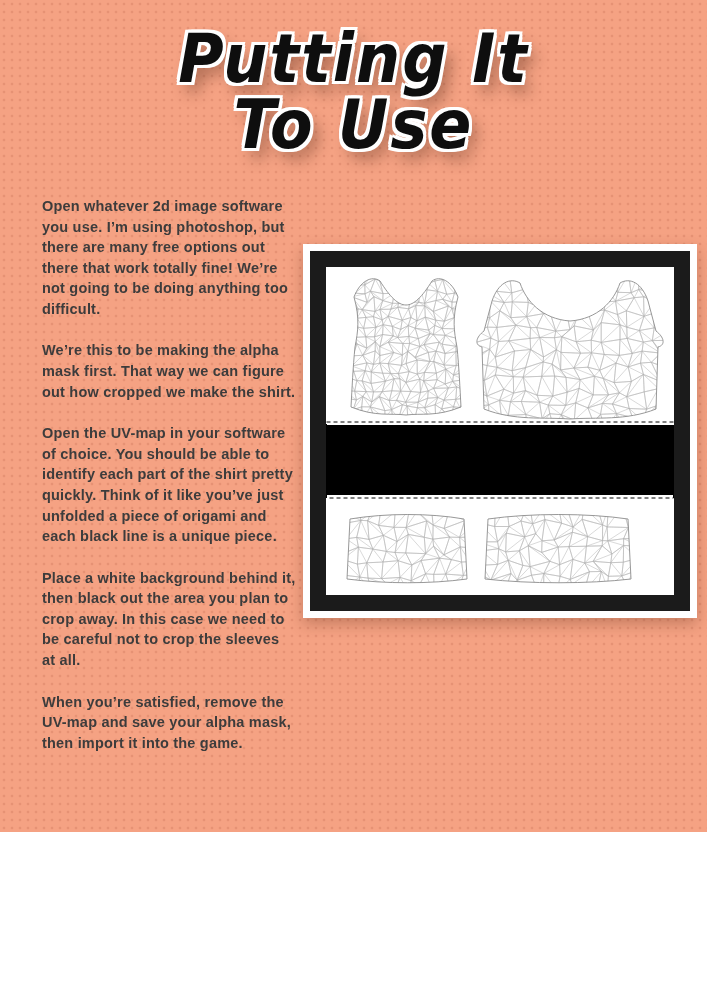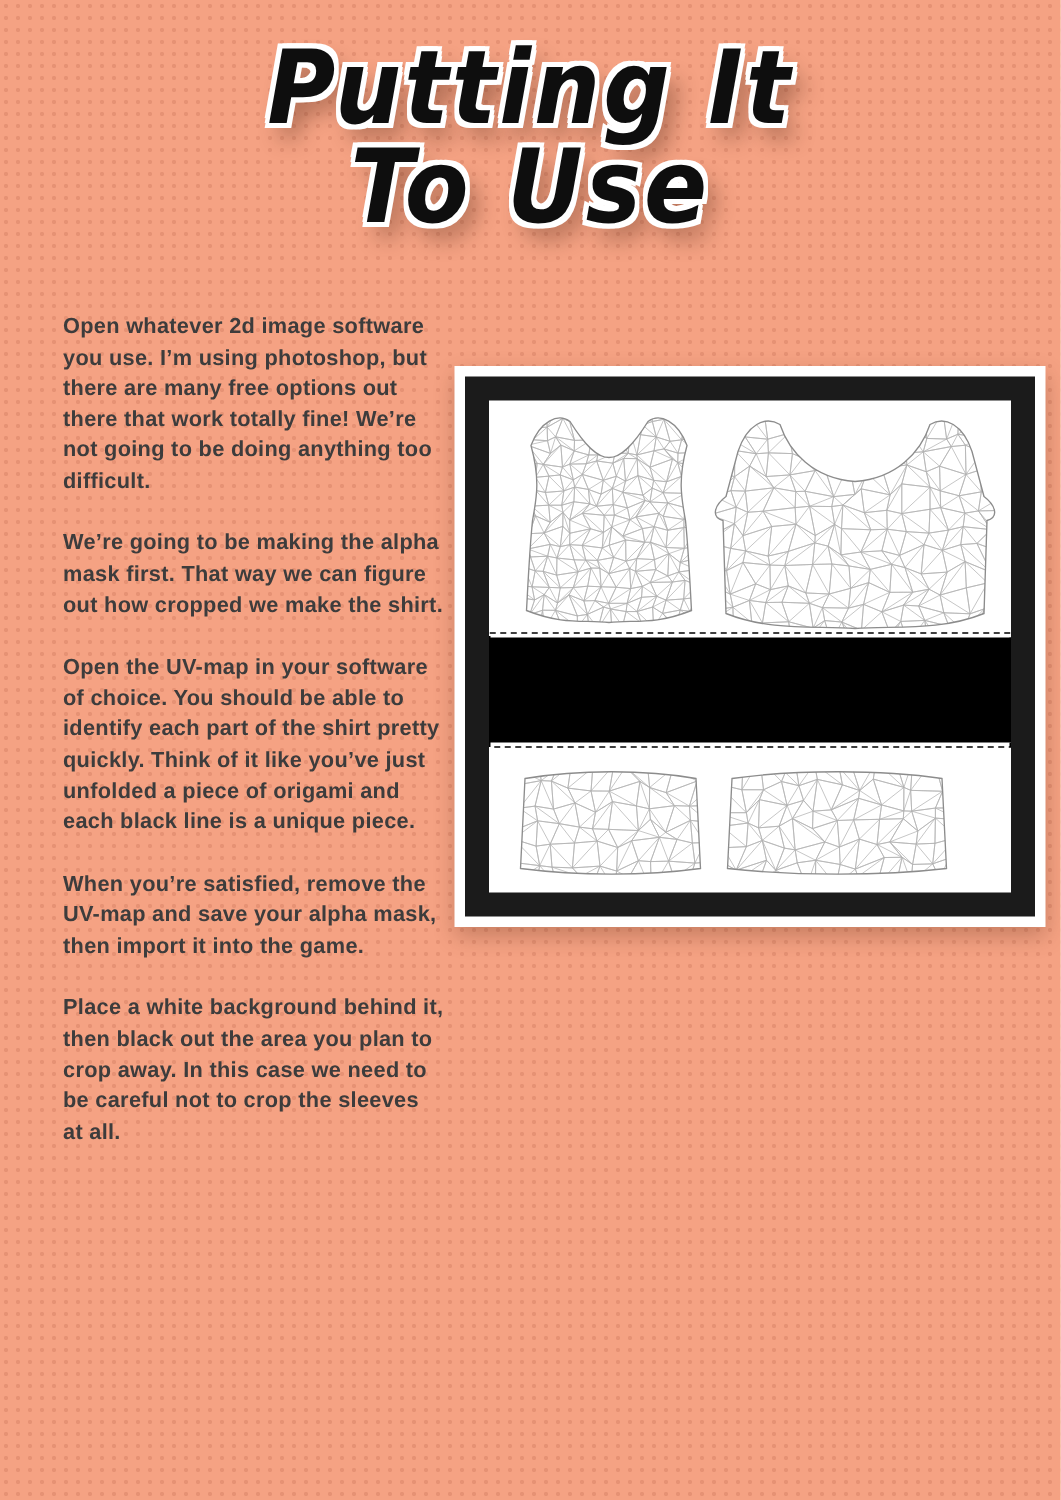--- a/index.html
+++ b/index.html
@@ -1,18 +1,18 @@
 <!DOCTYPE html>
 <html><head>
 <meta charset="utf-8">
 <style>
   html,body{margin:0;padding:0;}
   .page{
     position:relative;
-    width:707px;height:1000px;
+    width:707px;height:832px;
     overflow:hidden;
     background-color:#f5a283;
     background-image:radial-gradient(rgba(150,62,38,0.16) 1.1px, transparent 1.7px);
     background-size:8px 8px;
     font-family:"Liberation Sans", sans-serif;
   }
   .title{
     position:absolute;top:26px;left:0;width:100%;
     margin:0;text-align:center;
     font-family:"DejaVu Sans", sans-serif;
@@ -21,21 +21,21 @@
     color:#0e0e0e;
     transform:scaleY(1.10);transform-origin:top center;
     text-shadow:
       -3px -3px 0 #fff, 0 -3px 0 #fff, 3px -3px 0 #fff,
       -3px 0 0 #fff, 3px 0 0 #fff,
       -3px 3px 0 #fff, 0 3px 0 #fff, 3px 3px 0 #fff,
       7px 9px 14px rgba(70,30,15,0.45);
   }
   .title-line{display:block;}
   .text-col{
-    position:absolute;left:42px;top:208px;width:254px;
+    position:absolute;left:42px;top:196px;width:254px;
     color:#3d3c3c;font-size:14.5px;font-weight:bold;
     line-height:1.42;letter-spacing:0.2px;
   }
   .text-col p{margin:0 0 21px 0;}
   .uv-frame{
     position:absolute;left:303px;top:244px;
     background:#ffffff;padding:7px;
     box-shadow:0 6px 14px rgba(90,40,20,0.30);
   }
   .uv-dark{background:#1b1b1b;padding:16px;}
@@ -47,24 +47,24 @@
 
 <div class="page">
 
   <h1 class="title">
     <span class="title-line">Putting It</span>
     <span class="title-line">To Use</span>
   </h1>
 
   <div class="text-col" id="paragraphs">
       <p>Open whatever 2d image software you use. I’m using photoshop, but there are many free options out there that work totally fine! We’re not going to be doing anything too difficult.</p>
-      <p>We’re going to be making the alpha mask first. That way we can figure out how cropped we make the shirt.</p>
+      <p>We’re this to be making the alpha mask first. That way we can figure out how cropped we make the shirt.</p>
       <p>Open the UV-map in your software of choice. You should be able to identify each part of the shirt pretty quickly. Think of it like you’ve just unfolded a piece of origami and each black line is a unique piece.</p>
+      <p>Place a white background behind it, then black out the area you plan to crop away. In this case we need to be careful not to crop the sleeves at all.</p>
       <p>When you’re satisfied, remove the UV-map and save your alpha mask, then import it into the game.</p>
-      <p>Place a white background behind it, then black out the area you plan to crop away. In this case we need to be careful not to crop the sleeves at all.</p>
     </div>
 
   <figure class="uv-frame" style="margin:0">
     <div class="uv-dark">
       <div class="uv-content">
         <svg id="uv-svg" viewBox="0 0 348 328" preserveAspectRatio="none">
             <defs>
               <clipPath id="clip-front">
                 <path d="M28,30 C34,14 46,8 54,14 C64,30 72,38 80,38 C88,38 96,30 106,14 C114,8 126,14 132,30 C126,52 128,64 131,80 C133,100 134,122 135,140 C110,150 96,146 80,148 C64,146 50,150 25,140 C26,122 27,100 29,80 C32,64 34,52 28,30 Z"></path>
               </clipPath>

